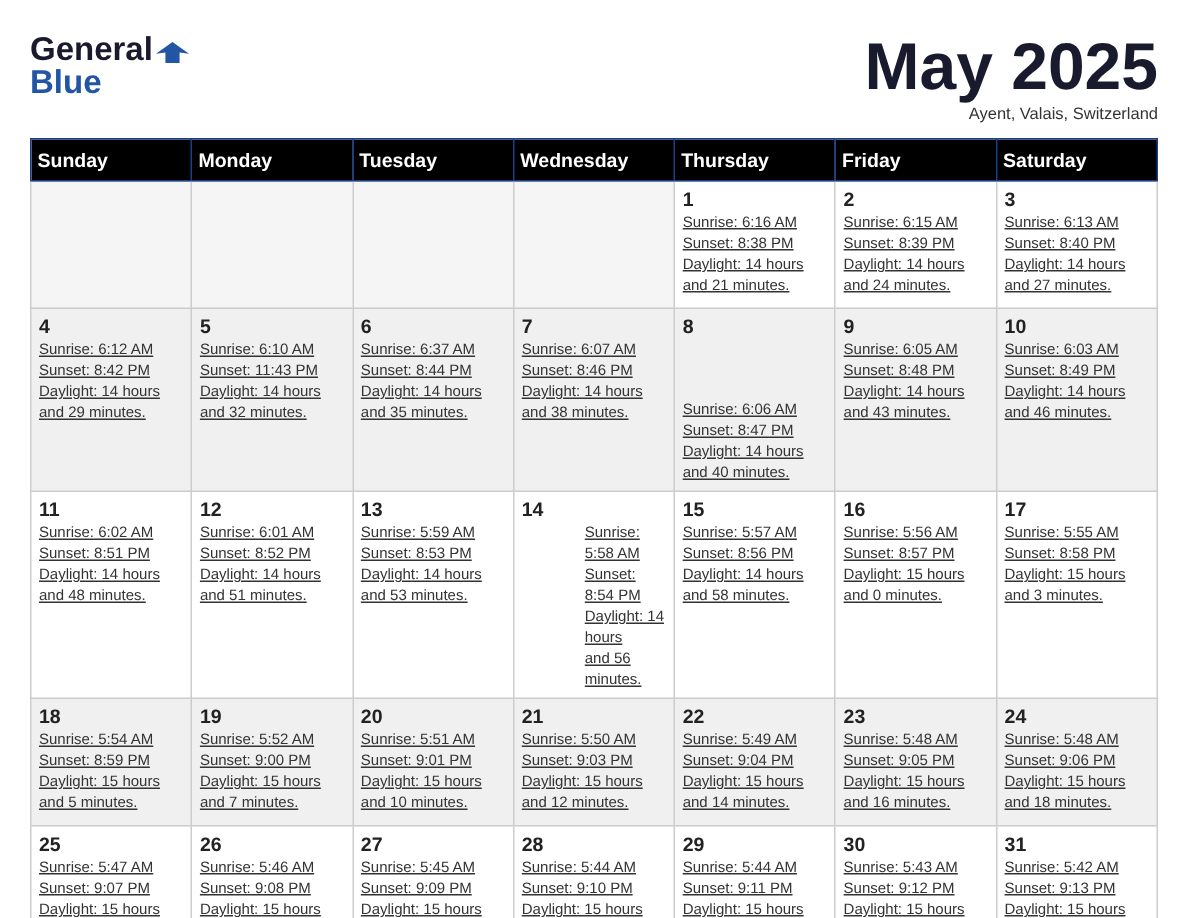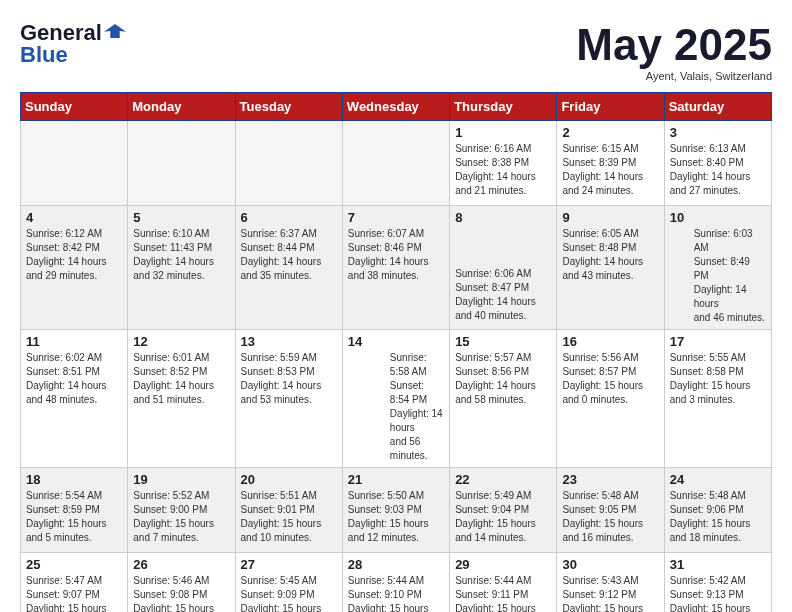--- a/index.html
+++ b/index.html
@@ -16,21 +16,21 @@
       align-items: flex-start;
       margin-bottom: 10px;
     }
     .logo {
       display: flex;
       flex-direction: column;
       align-items: flex-start;
     }
     .logo-text {
       display: flex;
-      align-items: flex-start;
+      align-items: flex-end;
       gap: 0;
     }
     .logo-icon {
       width: 22px;
       height: 22px;
       margin-left: 2px;
     }
     .title-block {
       text-align: right;
     }
@@ -42,21 +42,21 @@
     .location {
       font-size: 11px;
       color: #333;
     }
     table {
       width: 100%;
       border-collapse: collapse;
       table-layout: fixed;
     }
     thead th {
-      background-color: #b91c1c;
+      background-color: #000000;
       color: #fff;
       font-size: 13px;
       font-weight: bold;
       padding: 6px 4px;
       text-align: left;
       border: 1px solid #1a3f8a;
     }
     td {
       vertical-align: top;
       border: 1px solid #ccc;
@@ -76,20 +76,21 @@
       font-size: 13px;
       font-weight: bold;
       color: #222;
       display: block;
       margin-bottom: 2px;
     }
     .day-info {
       font-size: 10px;
       color: #333;
       line-height: 1.4;
+      text-decoration: underline;
     }
   </style>
 </head>
 <body>
 
 <div class="header">
   <div class="logo">
     <div class="logo-text">
       <span style="font-size:22px;font-weight:bold;color:#1a1a2e;">General</span>
 
@@ -185,21 +186,21 @@
         </td>
         <td class="shaded">
           <span class="day-num">9</span>
           <div class="day-info" style="white-space: pre-line;">Sunrise: 6:05 AM
 Sunset: 8:48 PM
 Daylight: 14 hours
 and 43 minutes.</div>
         </td>
         <td class="shaded">
           <span class="day-num">10</span>
-          <div class="day-info" style="white-space: pre-line; margin-left: 24px;">Sunrise: 6:03 AM
+          <div class="day-info" style="white-space: pre-line;">Sunrise: 6:03 AM
 Sunset: 8:49 PM
 Daylight: 14 hours
 and 46 minutes.</div>
         </td>
       </tr>
       <tr>
         <td>
           <span class="day-num">11</span>
           <div class="day-info" style="white-space: pre-line;">Sunrise: 6:02 AM
 Sunset: 8:51 PM

